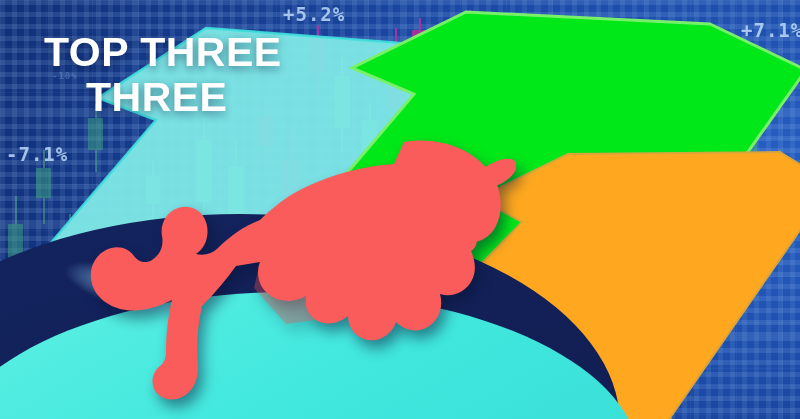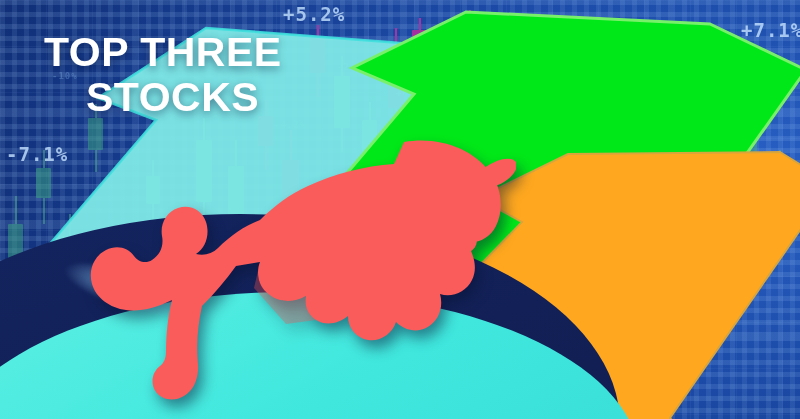--- a/index.html
+++ b/index.html
@@ -288,16 +288,16 @@
         M356,96 C372,92 386,98 390,108 C393,116 388,124 378,126
         C368,128 358,122 354,112 Z"></path>
       <path fill="#f05252" opacity=".35" d="
         M174,134 C170,144 172,156 180,164 C190,174 206,176 220,168
         C218,178 222,187 230,192 L200,196 L168,160 Z"></path>
     </svg>
   </div>
 
   <div class="title">
     <span>TOP THREE</span>
-    <span class="l2">STOCKS</span>
+    <span class="l2">THREE</span>
   </div>
 
 </div>
 
 </body></html>

